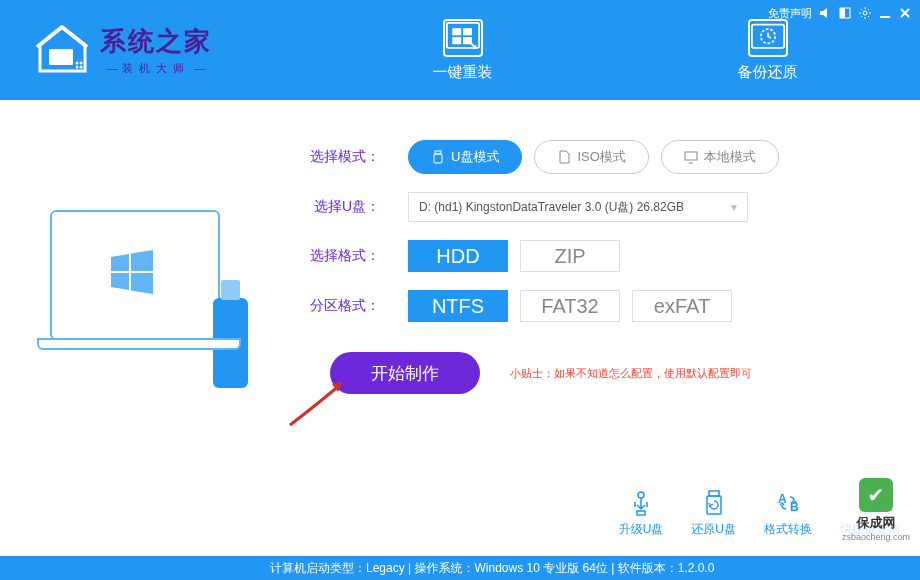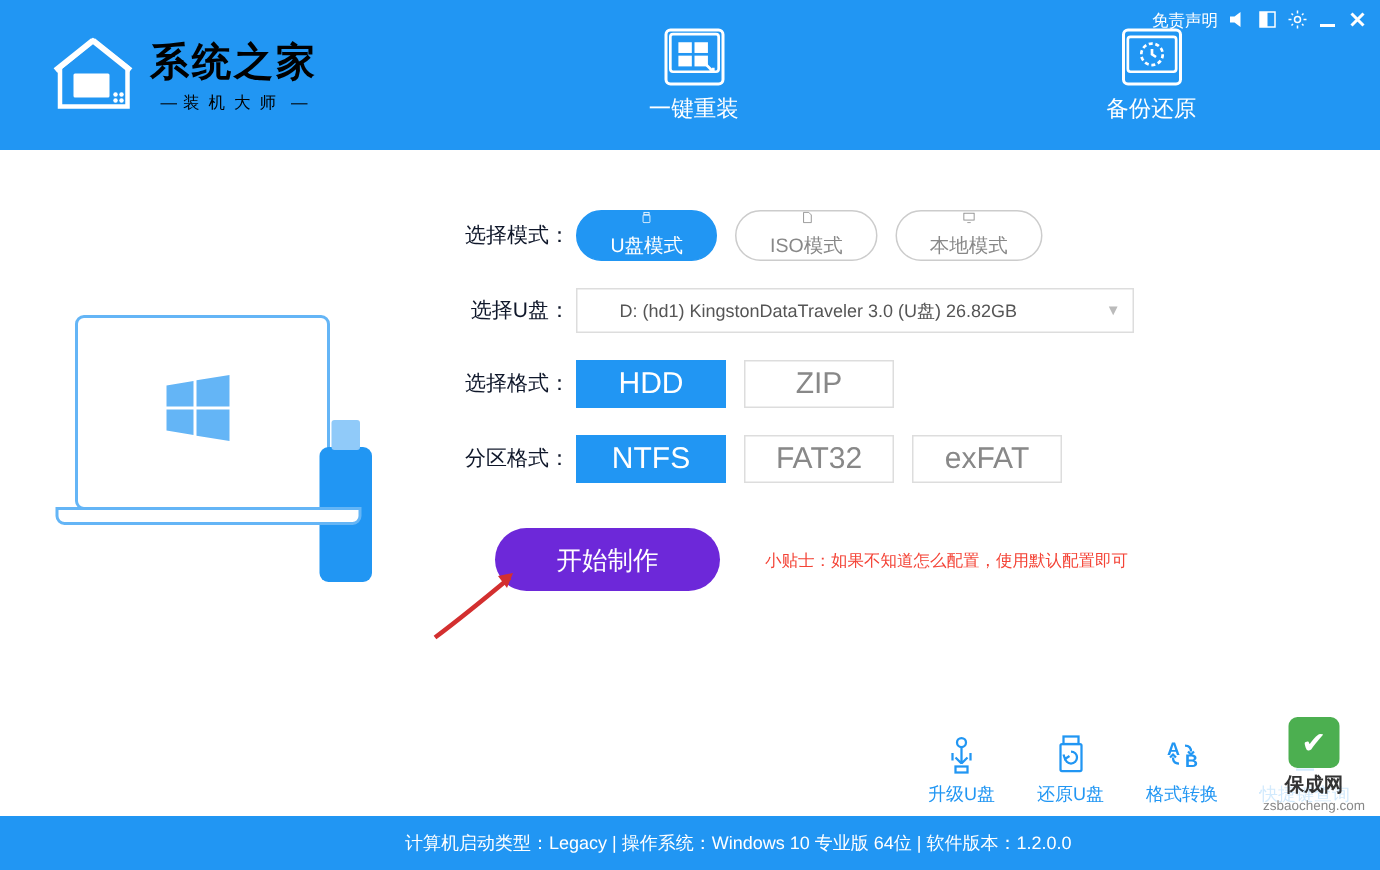--- a/index.html
+++ b/index.html
@@ -1,21 +1,21 @@
 <!DOCTYPE html>
 <html><head>
 <meta charset="utf-8">
 <style>
 * { margin: 0; padding: 0; box-sizing: border-box; font-family: "Microsoft YaHei", sans-serif; }
 body { width: 920px; height: 580px; background: #fff; position: relative; overflow: hidden; }
 
 .header { height: 100px; background: #2196f3; display: flex; align-items: center; position: relative; }
 .logo-area { display: flex; align-items: center; padding-left: 35px; width: 310px; }
 .logo-icon { width: 55px; height: 50px; margin-right: 10px; }
-.logo-text { color: #000000; }
+.logo-text { color: #4c1d95; }
 .logo-title { font-size: 26px; font-weight: bold; letter-spacing: 2px; }
 .logo-sub { font-size: 11px; letter-spacing: 6px; text-align: center; margin-top: 2px; }
 .logo-sub::before, .logo-sub::after { content: "—"; letter-spacing: 0; margin: 0 4px; }
 
 .tabs { display: flex; height: 100%; flex: 1; }
 .tab { flex: 1; display: flex; flex-direction: column; align-items: center; justify-content: center; color: #fff; cursor: pointer; position: relative; }
 .tab.active { background: #1e88e5; }
 .tab-icon { width: 40px; height: 38px; margin-bottom: 6px; border: 2px solid #fff; border-radius: 4px; position: relative; }
 .tab-label { font-size: 15px; }
 
@@ -26,44 +26,44 @@
 .content { display: flex; padding: 40px 30px 0 30px; }
 .illustration { width: 230px; padding-top: 70px; padding-left: 20px; }
 .laptop { width: 170px; height: 130px; border: 2px solid #64b5f6; border-radius: 6px; position: relative; background: #fff; }
 .laptop::after { content: ""; position: absolute; bottom: -12px; left: -15px; width: 200px; height: 8px; border: 2px solid #64b5f6; border-radius: 0 0 6px 6px; background: #fff; }
 .win-logo { position: absolute; top: 35px; left: 55px; width: 50px; height: 50px; }
 .usb-stick { position: absolute; bottom: -50px; right: -30px; width: 35px; height: 90px; background: #2196f3; border-radius: 6px; }
 .usb-stick::before { content: ""; position: absolute; top: -18px; left: 8px; width: 19px; height: 20px; background: #90caf9; border-radius: 2px; }
 
 .form-area { flex: 1; padding-left: 40px; }
 .row { display: flex; align-items: center; margin-bottom: 18px; }
-.row-label { width: 80px; font-size: 14px; color: #0f172a; text-align: right; margin-right: 4px; }
+.row-label { width: 80px; font-size: 14px; color: #6d28d9; text-align: right; margin-right: 28px; }
 .pill-group { display: flex; gap: 12px; }
-.pill { height: 34px; padding: 0 22px; border: 1px solid #ccc; border-radius: 17px; display: inline-flex; align-items: center; gap: 6px; color: #888; font-size: 13px; cursor: pointer; background: #fff; flex-direction: column; }
+.pill { height: 34px; padding: 0 22px; border: 1px solid #ccc; border-radius: 17px; display: inline-flex; align-items: center; gap: 6px; color: #888; font-size: 13px; cursor: pointer; background: #fff; }
 .pill.active { background: #2196f3; border-color: #2196f3; color: #fff; }
 .pill-icon { width: 14px; height: 14px; display: inline-flex; }
 
-.select-box { width: 372px; height: 30px; border: 1px solid #ddd; display: flex; align-items: center; padding: 0 28px; font-size: 12px; color: #555; font-family: monospace; position: relative; cursor: pointer; }
+.select-box { width: 340px; height: 30px; border: 1px solid #ddd; display: flex; align-items: center; padding: 0 10px; font-size: 12px; color: #555; font-family: monospace; position: relative; cursor: pointer; }
 .select-arrow { position: absolute; right: 8px; color: #bbb; font-size: 10px; }
 
 .btn-group { display: flex; gap: 12px; }
 .btn-opt { width: 100px; height: 32px; border: 1px solid #ddd; display: inline-flex; align-items: center; justify-content: center; font-size: 20px; color: #888; cursor: pointer; background: #fff; }
 .btn-opt.active { background: #2196f3; border-color: #2196f3; color: #fff; }
 
 .action-row { display: flex; align-items: center; margin-top: 30px; gap: 30px; padding-left: 30px; }
 .start-btn { width: 150px; height: 42px; background: #6d28d9; border-radius: 21px; color: #fff; font-size: 17px; display: inline-flex; align-items: center; justify-content: center; cursor: pointer; border: none; }
 .tip { font-size: 11px; color: #f44336; }
 
 .arrow-annotation { position: absolute; left: 280px; top: 370px; width: 80px; height: 60px; pointer-events: none; }
 
 .bottom-bar { position: absolute; bottom: 42px; right: 20px; display: flex; gap: 28px; }
 .bottom-item { display: flex; flex-direction: column; align-items: center; gap: 4px; color: #2196f3; font-size: 12px; cursor: pointer; }
 .bottom-icon { width: 28px; height: 28px; }
 
-.status-bar { position: absolute; bottom: 0; left: 0; right: 0; height: 36px; background: #2196f3; color: #fff; font-size: 12px; display: flex; align-items: center; padding-left: 270px; }
+.status-bar { position: absolute; bottom: 0; left: 0; right: 0; height: 24px; background: #2196f3; color: #fff; font-size: 12px; display: flex; align-items: center; padding-left: 270px; }
 
 .watermark { position: absolute; bottom: 36px; right: 8px; display: flex; flex-direction: column; align-items: center; background: rgba(255,255,255,0.8); padding: 2px; }
 .wm-badge { width: 34px; height: 34px; background: #4caf50; border-radius: 6px; display: flex; align-items: center; justify-content: center; color: #fff; font-size: 20px; }
 .wm-text { font-size: 13px; color: #333; margin-top: 2px; font-weight: bold; }
 .wm-url { font-size: 9px; color: #888; }
 </style>
 </head>
 <body>
 
 <div class="header">

